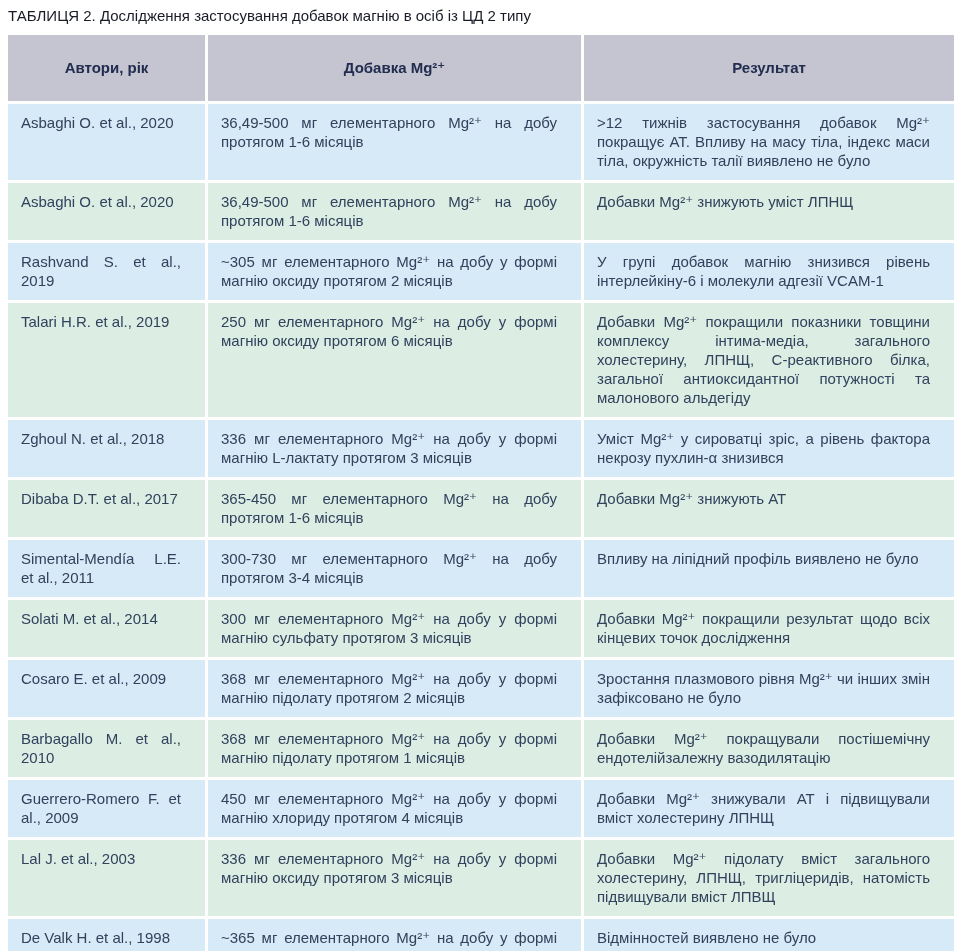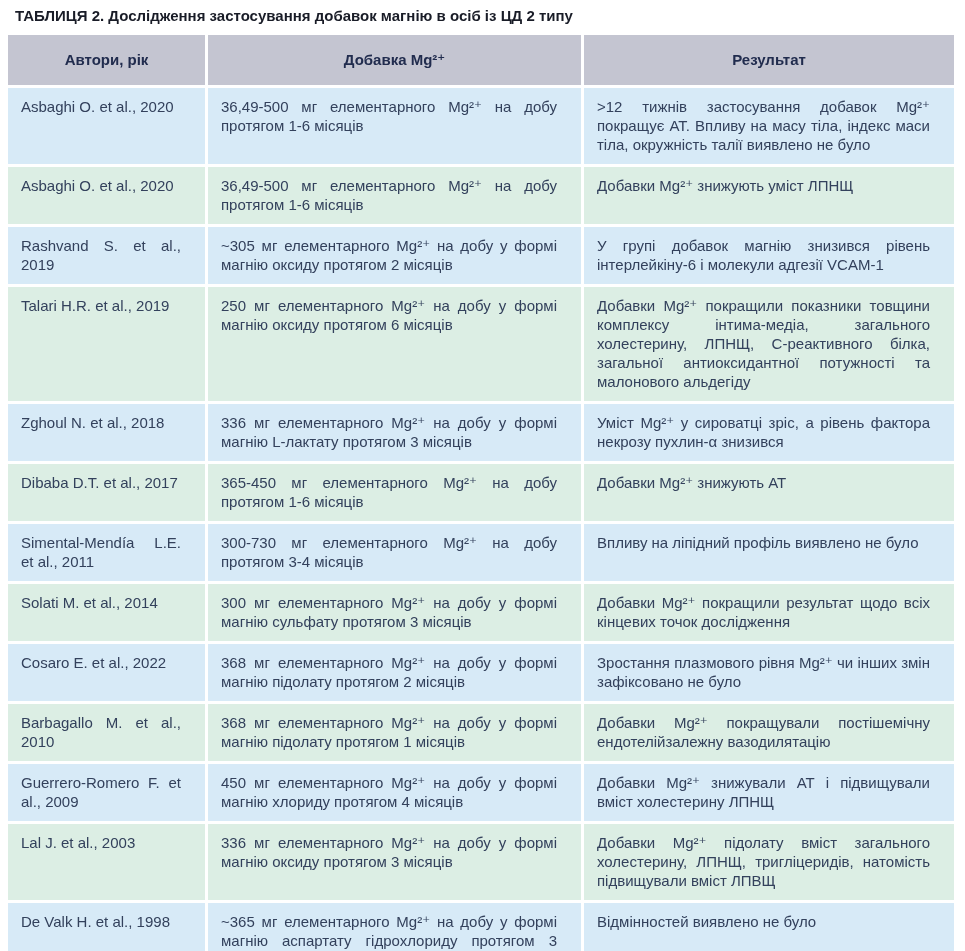--- a/index.html
+++ b/index.html
@@ -12,36 +12,36 @@
   }
   *{box-sizing:border-box;}
   html,body{margin:0;padding:0;}
   body{
     width:965px;height:951px;overflow:hidden;background:#ffffff;
     font-family:"Liberation Sans","DejaVu Sans",sans-serif;
     color:var(--text-body);
   }
   .page{padding:7px 8px 0 8px;}
   .title{
-    margin:0 0 6px 7px;
-    font-size:15px;font-weight:bold;line-height:1.25;
+    margin:0 0 6px 0;
+    font-size:15px;font-weight:normal;line-height:1.25;
     color:var(--text-title);
   }
   table.data-table{
     border-collapse:separate;border-spacing:3px;
     table-layout:fixed;width:952px;margin-left:-3px;
   }
   col.c-authors{width:197px;}
   col.c-supplement{width:373px;}
   th{
     background:var(--header-bg);
     color:var(--text-header);
     font-size:15px;font-weight:bold;
     text-align:center;vertical-align:middle;
-    padding:16px 6px;
+    padding:24px 6px;
   }
   td{
     font-size:15px;line-height:19px;
     vertical-align:top;text-align:justify;
     padding:9px 24px 10px 13px;
   }
   tbody tr:nth-child(odd) td{background:var(--row-blue);}
   tbody tr:nth-child(even) td{background:var(--row-green);}
 </style>
 </head>
@@ -107,21 +107,21 @@
     <td class="result">Впливу на ліпідний профіль виявлено не було</td>
   </tr>
 
   <tr>
     <td class="authors">Solati M. et al., 2014</td>
     <td class="supplement">300 мг елементарного Mg²⁺ на добу у формі магнію сульфату протягом 3 місяців</td>
     <td class="result">Добавки Mg²⁺ покращили результат щодо всіх кінцевих точок дослідження</td>
   </tr>
 
   <tr>
-    <td class="authors">Cosaro E. et al., 2022</td>
+    <td class="authors">Cosaro E. et al., 2009</td>
     <td class="supplement">368 мг елементарного Mg²⁺ на добу у формі магнію підолату протягом 2 місяців</td>
     <td class="result">Зростання плазмового рівня Mg²⁺ чи інших змін зафіксовано не було</td>
   </tr>
 
   <tr>
     <td class="authors">Barbagallo M. et al., 2010</td>
     <td class="supplement">368 мг елементарного Mg²⁺ на добу у формі магнію підолату протягом 1 місяців</td>
     <td class="result">Добавки Mg²⁺ покращували постішемічну ендотелійзалежну вазодилятацію</td>
   </tr>
 

